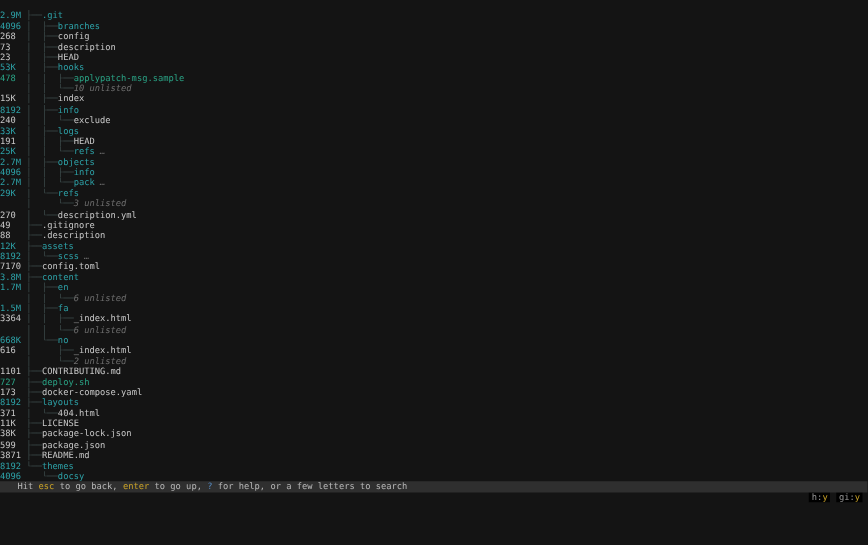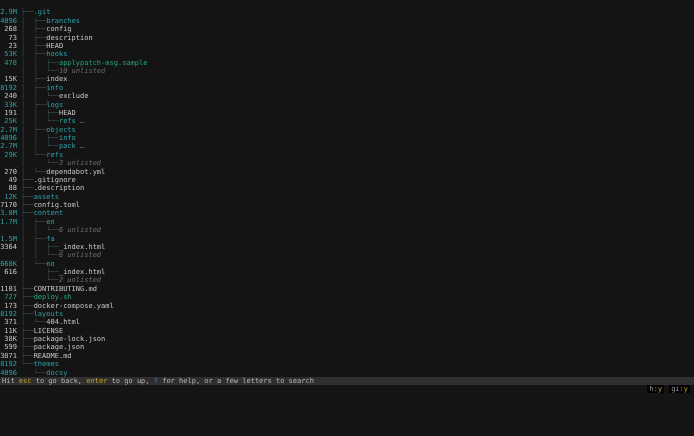--- a/index.html
+++ b/index.html
@@ -10,28 +10,28 @@
   }
   *{box-sizing:border-box}
   html,body{margin:0;padding:0}
   body{
     width:694px;height:436px;background:var(--background);
     font-family:"DejaVu Sans Mono","Liberation Mono",monospace;
     font-size:7px;overflow:hidden;
   }
   .term{width:694px;height:436px;display:flex;flex-direction:column}
   .row{height:8.3846px;line-height:8.45px;white-space:pre;overflow:hidden;flex:0 0 auto}
-  .size,.hsize{display:inline-block;width:17px;text-align:right;vertical-align:top}
+  .size,.hsize{display:inline-block;width:17px;vertical-align:top}
   .pre{color:var(--tree_line);margin-left:4px}
   .c-dir{color:var(--dir)}
   .c-exec{color:var(--exec)}
   .c-file{color:var(--file)}
   .c-unl{color:var(--unlisted);font-style:italic}
   .header{color:var(--header_text)}
-  .status{background:var(--status_bg);color:#b8b8b8;padding-left:2px}
+  .status{background:var(--status_bg);color:#b8b8b8;padding-left:14px}
   .status .key{color:var(--key_amber)}
   .status .key2{color:var(--key_blue)}
   .inputline{position:relative}
   .flags{position:absolute;right:4px;top:0}
   .flag{background:#000000;padding:0 2px;margin-left:5px}
   .flag .fl{color:#9a9a9a}
   .flag .fv{color:var(--key_amber)}
 </style>
 </head>
 <body>
@@ -76,28 +76,29 @@
     <div class="row"><span class="size c-dir">4096</span><span class="pre">│  │  ├──</span><span class="nm c-dir">info</span></div>
 
     <div class="row"><span class="size c-dir">2.7M</span><span class="pre">│  │  └──</span><span class="nm c-dir">pack</span><span class="suf c-unl"> …</span></div>
 
 
     <div class="row"><span class="size c-dir">29K</span><span class="pre">│  └──</span><span class="nm c-dir">refs</span></div>
 
     <div class="row"><span class="size c-unl"></span><span class="pre">│     └──</span><span class="nm c-unl">3 unlisted</span></div>
 
 
-    <div class="row"><span class="size c-file">270</span><span class="pre">│  └──</span><span class="nm c-file">dependabot.yml</span></div>
+    <div class="row"><span class="size c-file">270</span><span class="pre">│  └──</span><span class="nm c-file">description.yml</span></div>
 
     <div class="row"><span class="size c-file">49</span><span class="pre">├──</span><span class="nm c-file">.gitignore</span></div>
 
     <div class="row"><span class="size c-file">88</span><span class="pre">├──</span><span class="nm c-file">.description</span></div>
 
     <div class="row"><span class="size c-dir">12K</span><span class="pre">├──</span><span class="nm c-dir">assets</span></div>
 
+    <div class="row"><span class="size c-dir">8192</span><span class="pre">│  └──</span><span class="nm c-dir">scss</span><span class="suf c-unl"> …</span></div>
 
     <div class="row"><span class="size c-file">7170</span><span class="pre">├──</span><span class="nm c-file">config.toml</span></div>
 
     <div class="row"><span class="size c-dir">3.8M</span><span class="pre">├──</span><span class="nm c-dir">content</span></div>
 
     <div class="row"><span class="size c-dir">1.7M</span><span class="pre">│  ├──</span><span class="nm c-dir">en</span></div>
 
 
     <div class="row"><span class="size c-unl"></span><span class="pre">│  │  └──</span><span class="nm c-unl">6 unlisted</span></div>
 

